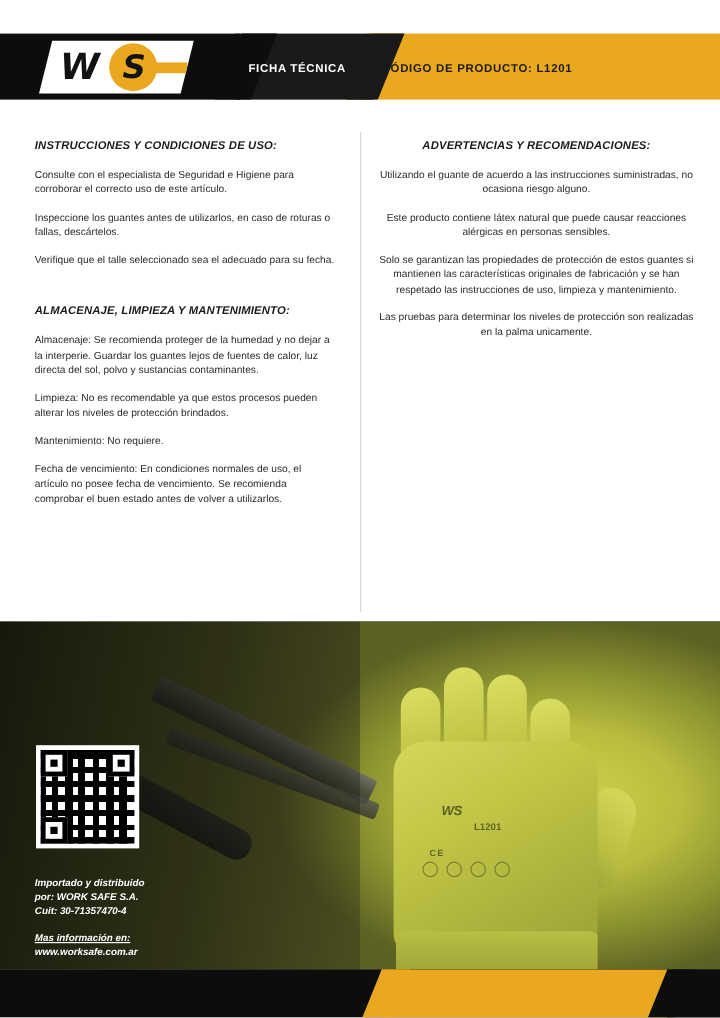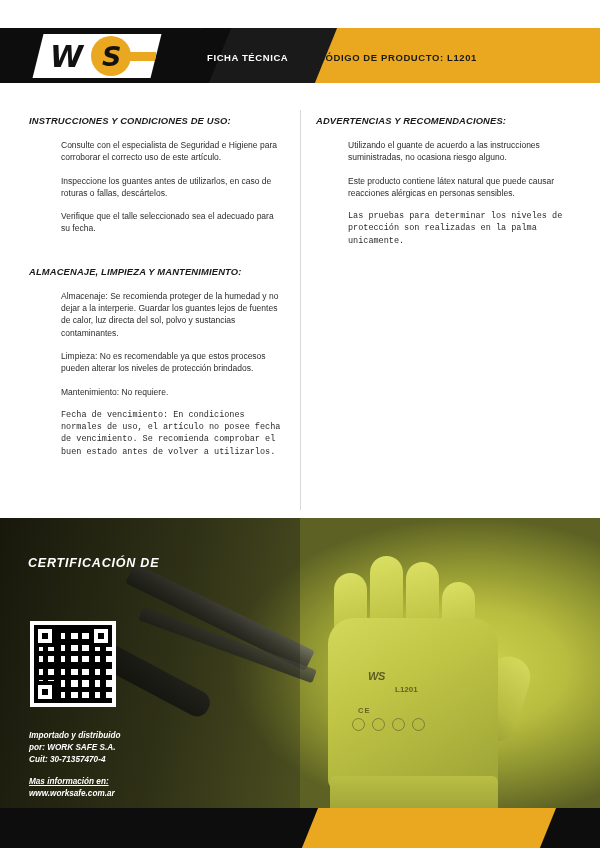--- a/index.html
+++ b/index.html
@@ -125,39 +125,38 @@
     position: absolute;
     left: 300px; top: 10px;
     width: 1px; height: 400px;
     background: #d8d8d8;
   }
   .col {
     position: absolute;
     top: 15px;
   }
   .col.left { left: 29px; width: 252px; }
-  .col.right { left: 316px; width: 262px; }
+  .col.right { left: 316px; width: 262px; text-align: center; }
 
   .sec-title {
     font-size: 9.4px;
     font-weight: bold;
     font-style: italic;
     color: #1a1a1a;
     letter-spacing: 0.15px;
     margin-bottom: 13px;
   }
   .sec-title.second { margin-top: 31px; }
   p.body {
     font-size: 8.5px;
     line-height: 12.3px;
     color: #2b2b2b;
     margin-bottom: 11px;
-    margin-left: 32px;
-  }
-  p.body:last-child { margin-bottom: 0; font-family: Liberation Mono, monospace; }
+  }
+  p.body:last-child { margin-bottom: 0; }
 
   
   .photo {
     position: absolute;
     left: 0; top: 518px;
     width: 600px; height: 290px;
     overflow: hidden;
     background: #2a2a22;
   }
   .photo-bg {
@@ -416,20 +415,21 @@
       <p class="body">Almacenaje: Se recomienda proteger de la humedad y no dejar a la interperie. Guardar los guantes lejos de fuentes de calor, luz directa del sol, polvo y sustancias contaminantes.</p>
       <p class="body">Limpieza: No es recomendable ya que estos procesos pueden alterar los niveles de protección brindados.</p>
       <p class="body">Mantenimiento: No requiere.</p>
       <p class="body">Fecha de vencimiento: En condiciones normales de uso, el artículo no posee fecha de vencimiento. Se recomienda comprobar el buen estado antes de volver a utilizarlos.</p>
     </div>
 
     <div class="col right">
       <div class="sec-title">ADVERTENCIAS Y RECOMENDACIONES:</div>
       <p class="body">Utilizando el guante de acuerdo a las instrucciones suministradas, no ocasiona riesgo alguno.</p>
       <p class="body">Este producto contiene látex natural que puede causar reacciones alérgicas en personas sensibles.</p>
+      <p class="body">Solo se garantizan las propiedades de protección de estos guantes si mantienen las características originales de fabricación y se han respetado las instrucciones de uso, limpieza y  mantenimiento.</p>
       <p class="body">Las pruebas para determinar los niveles de protección son realizadas en la palma unicamente.</p>
     </div>
   </div>
 
   <div class="photo">
     <div class="photo-bg"></div>
 
     <div class="blade"></div>
     <div class="blade2"></div>
     <div class="handle"></div>
@@ -449,21 +449,20 @@
     <div class="glove-symbols">
       <i></i>
       <i></i>
       <i></i>
       <i></i>
     </div>
 
     <div class="photo-dark-left"></div>
 
     <div class="promo">
-      <div>CERTIFICACIÓN DE</div>
     </div>
 
     <div class="qr">
       <div class="qr-grid">
         <div class="qr-eye tl"></div>
         <div class="qr-eye tr"></div>
         <div class="qr-eye bl"></div>
       </div>
     </div>
 

